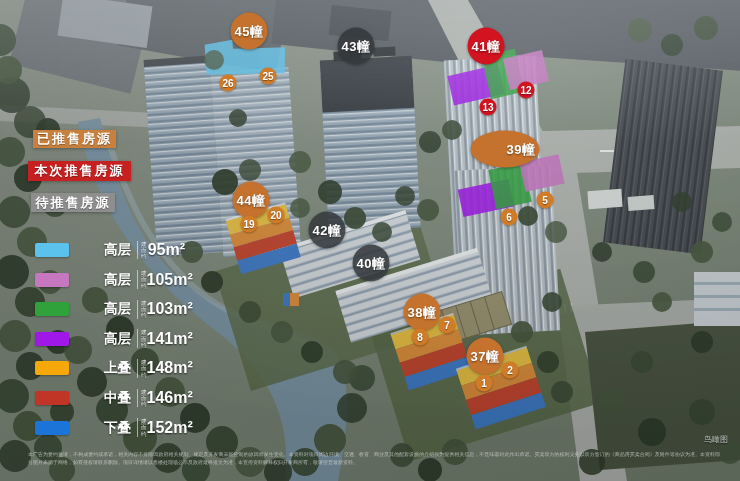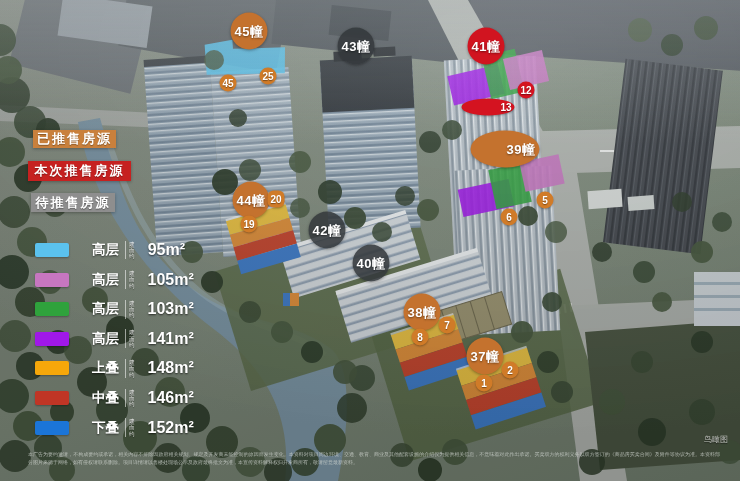--- a/index.html
+++ b/index.html
@@ -18,27 +18,27 @@
   .unit-badge{position:absolute;width:17px;height:17px;border-radius:50%;
       transform:translate(-50%,-50%);display:flex;align-items:center;justify-content:center;
       color:#fff;font-weight:bold;font-size:10px;text-shadow:0 1px 1px rgba(0,0,0,.4);
       box-shadow:0 1px 2px rgba(0,0,0,.3);}
   
   .status-label{position:absolute;display:flex;align-items:center;justify-content:center;
       color:#fff;font-weight:bold;font-size:13px;letter-spacing:2px;
       text-shadow:0 1px 1px rgba(0,0,0,.35);box-shadow:0 1px 3px rgba(0,0,0,.3);}
   .legend-row{position:absolute;left:35px;width:150px;height:20px;display:flex;align-items:center;}
   .legend-swatch{width:34px;height:14px;border-radius:2px;flex:0 0 auto;box-shadow:0 1px 2px rgba(0,0,0,.3);}
-  .legend-type{margin-left:23px;color:#fff;font-weight:bold;font-size:13.5px;
+  .legend-type{margin-left:35px;color:#fff;font-weight:bold;font-size:13.5px;
       text-shadow:0 1px 2px rgba(0,0,0,.6);white-space:nowrap;}
   .legend-prefix{margin-left:6px;padding-left:3px;border-left:1px solid rgba(255,255,255,.55);
       width:13px;font-size:5.5px;line-height:1.15;color:rgba(255,255,255,.8);
       text-shadow:0 1px 1px rgba(0,0,0,.5);}
   .legend-area{margin-left:auto;color:#fff;font-weight:bold;font-size:16px;
-      text-shadow:0 1px 2px rgba(0,0,0,.65);white-space:nowrap;padding-left:13px;}
+      text-shadow:0 1px 2px rgba(0,0,0,.65);white-space:nowrap;}
   
   .disclaimer{position:absolute;left:28px;top:450px;width:692px;height:23px;overflow:hidden;
       font-size:5px;line-height:1.6;color:rgba(205,210,205,.78);text-align:justify;}
   .watermark{position:absolute;right:4px;bottom:5px;color:#fff;font-weight:bold;font-size:19px;
       letter-spacing:1px;text-shadow:0 0 4px #000,1px 1px 2px #000,-1px -1px 2px rgba(0,0,0,.7);}
   .corner-note{position:absolute;right:12px;bottom:36px;font-size:8px;color:rgba(255,255,255,.65);
       text-shadow:0 1px 1px rgba(0,0,0,.6);}
 </style>
 </head>
 <body>
@@ -312,32 +312,32 @@
         <div class="legend-prefix">建面约</div>
         <div class="legend-area">146m²</div>
       </div>
       <div class="legend-row" style="top: 417.6px;">
         <div class="legend-swatch" style="background: rgb(27, 117, 216);"></div>
         <div class="legend-type">下叠</div>
         <div class="legend-prefix">建面约</div>
         <div class="legend-area">152m²</div>
       </div>
       <div class="bldg-badge" style="left: 249px; top: 31px; background: rgb(196, 114, 46);">45幢</div>
-      <div class="unit-badge" style="left: 228px; top: 83px; background: rgb(208, 123, 40);">45</div>
+      <div class="unit-badge" style="left: 228px; top: 83px; background: rgb(208, 123, 40);">26</div>
       <div class="unit-badge" style="left: 268px; top: 76px; background: rgb(208, 123, 40);">25</div>
       <div class="bldg-badge" style="left: 356px; top: 46px; background: rgba(52, 56, 60, 0.87);">43幢</div>
       <div class="bldg-badge" style="left: 486px; top: 46px; background: rgb(209, 20, 32);">41幢</div>
-      <div class="unit-badge" style="left: 488px; top: 107px; background: rgb(212, 19, 32); padding-left: 36px;">13</div>
+      <div class="unit-badge" style="left: 488px; top: 107px; background: rgb(212, 19, 32);">13</div>
       <div class="unit-badge" style="left: 526px; top: 90px; background: rgb(212, 19, 32);">12</div>
       <div class="bldg-badge" style="left: 505px; top: 149px; background: rgb(196, 114, 46); padding-left: 32px;">39幢</div>
       <div class="unit-badge" style="left: 509px; top: 217px; background: rgb(208, 123, 40);">6</div>
       <div class="unit-badge" style="left: 545px; top: 200px; background: rgb(208, 123, 40);">5</div>
       <div class="bldg-badge" style="left: 251px; top: 200px; background: rgb(196, 114, 46);">44幢</div>
       <div class="unit-badge" style="left: 249px; top: 224px; background: rgb(208, 123, 40);">19</div>
-      <div class="unit-badge" style="left: 276px; top: 199px; background: rgb(208, 123, 40); border-radius: 6px;">20</div>
+      <div class="unit-badge" style="left: 276px; top: 215px; background: rgb(208, 123, 40);">20</div>
       <div class="bldg-badge" style="left: 327px; top: 230px; background: rgba(52, 56, 60, 0.87);">42幢</div>
       <div class="bldg-badge" style="left: 371px; top: 263px; background: rgba(52, 56, 60, 0.87);">40幢</div>
       <div class="bldg-badge" style="left: 422px; top: 312px; background: rgb(196, 114, 46);">38幢</div>
       <div class="unit-badge" style="left: 420px; top: 337px; background: rgb(208, 123, 40);">8</div>
       <div class="unit-badge" style="left: 447px; top: 325px; background: rgb(208, 123, 40);">7</div>
       <div class="bldg-badge" style="left: 485px; top: 356px; background: rgb(196, 114, 46);">37幢</div>
       <div class="unit-badge" style="left: 484px; top: 383px; background: rgb(208, 123, 40);">1</div>
       <div class="unit-badge" style="left: 510px; top: 370px; background: rgb(208, 123, 40);">2</div>
     </div>
 

